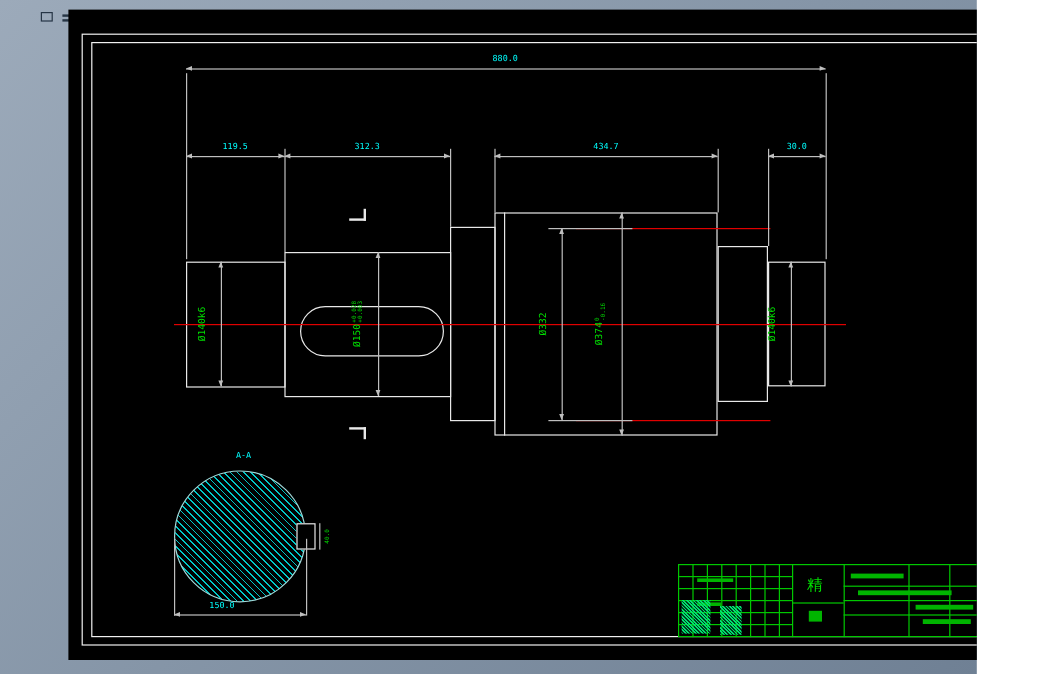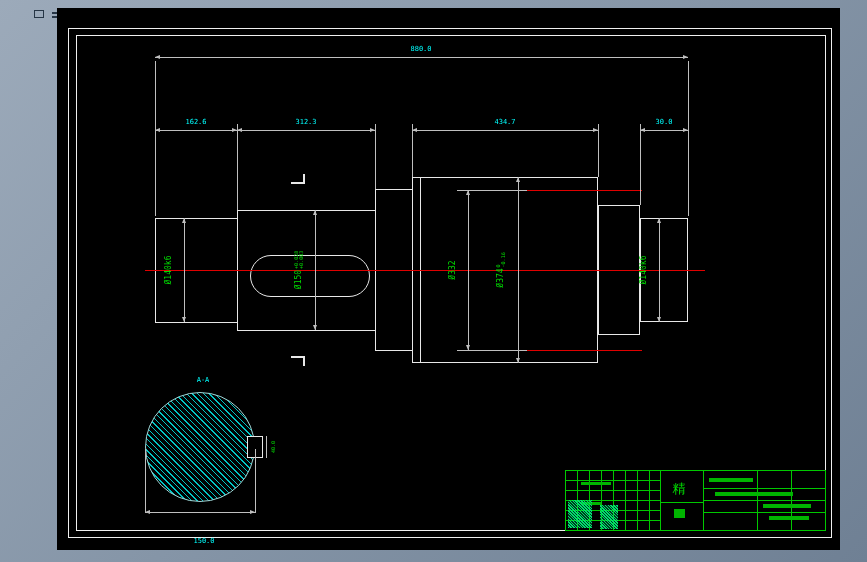--- a/index.html
+++ b/index.html
@@ -1,20 +1,20 @@
 <!DOCTYPE html>
 <html><head>
 <meta charset="utf-8">
 <style>
   html,body{margin:0;padding:0;}
-  .viewport{position:relative;width:867px;height:562px;overflow:hidden;
+  .viewport{position:relative;width:789px;height:562px;overflow:hidden;
     background:linear-gradient(135deg,#9aa9ba 0%,#8494a6 45%,#72embed 100%);
     background:linear-gradient(135deg,#9aa9ba 0%,#8494a6 45%,#70played 100%);
     background:linear-gradient(135deg,#9caaba 0%,#8595a7 50%,#6f8094 100%);
-    font-family:"DejaVu Sans Mono",monospace;}
+    font-family:"DejaVu Sans Mono",monospace;padding-left:25px;}
   .canvas{position:absolute;left:57px;top:8px;width:783px;height:542px;background:#000;}
   .frame{position:absolute;border:1px solid #f0f0f0;box-sizing:border-box;}
   .rect{position:absolute;border:1px solid #e8e8e8;box-sizing:border-box;background:transparent;}
   .ln{position:absolute;background:#e8e8e8;}
   .red{background:#e00000;}
   .dimln{position:absolute;background:#bfbfbf;}
   .grnln{position:absolute;background:#00c800;}
   .dimlab{position:absolute;color:#00ffff;font-size:7px;line-height:8px;white-space:nowrap;
     transform:translate(-50%,-50%);font-family:"DejaVu Sans Mono",monospace;}
   .green{color:#00dd00;}
@@ -84,21 +84,21 @@
     <div class="dimln" style="left:355px;top:122px;width:186px;height:1px;"></div>
     <div class="dimln" style="left:583px;top:122px;width:48px;height:1px;"></div>
     <div class="arrH left" style="left:98px;top:120px;"></div>
     <div class="arrH right" style="left:175px;top:120px;"></div>
     <div class="arrH left" style="left:180px;top:120px;"></div>
     <div class="arrH right" style="left:313px;top:120px;"></div>
     <div class="arrH left" style="left:355px;top:120px;"></div>
     <div class="arrH right" style="left:536px;top:120px;"></div>
     <div class="arrH left" style="left:583px;top:120px;"></div>
     <div class="arrH right" style="left:626px;top:120px;"></div>
-    <div class="dimlab" style="left:139px;top:114px;">162.6</div>
+    <div class="dimlab" style="left:139px;top:114px;">119.5</div>
     <div class="dimlab" style="left:249px;top:114px;">312.3</div>
     <div class="dimlab" style="left:448px;top:114px;">434.7</div>
     <div class="dimlab" style="left:607px;top:114px;">30.0</div>
 
     <div class="dimln" style="left:127px;top:210px;width:1px;height:104px;"></div>
     <div class="arrV up" style="left:125px;top:210px;"></div>
     <div class="arrV down" style="left:125px;top:309px;"></div>
     <div class="dimlab rot green" style="left:112px;top:262px;">Ø140k6</div>
 
     <div class="dimln" style="left:258px;top:202px;width:1px;height:120px;"></div>
@@ -126,21 +126,21 @@
     <div class="dimlab" style="left:146px;top:372px;">A-A</div>
     <div class="hatch" style="position:absolute;left:88px;top:384px;width:110px;height:110px;border-radius:50%;border:1px solid #9fd8d8;box-sizing:border-box;"></div>
     <div class="rect" style="left:190px;top:428px;width:16px;height:22px;background:#000;"></div>
     <div class="dimln" style="left:209px;top:428px;width:1px;height:22px;"></div>
     <div class="dimlab rot green" style="left:216px;top:439px;font-size:5px;">40.0</div>
     <div class="dimln" style="left:88px;top:441px;width:1px;height:64px;"></div>
     <div class="dimln" style="left:198px;top:441px;width:1px;height:64px;"></div>
     <div class="dimln" style="left:88px;top:504px;width:110px;height:1px;"></div>
     <div class="arrH left" style="left:88px;top:502px;"></div>
     <div class="arrH right" style="left:193px;top:502px;"></div>
-    <div class="dimlab" style="left:147px;top:497px;margin-top:36px;">150.0</div>
+    <div class="dimlab" style="left:128px;top:497px;">150.0</div>
 
     <div style="position:absolute;left:508px;top:462px;width:261px;height:61px;border:1px solid #00c800;box-sizing:border-box;">
     </div>
 
     <div class="grnln" style="left:520px;top:462px;width:1px;height:61px;"></div>
     <div class="grnln" style="left:532px;top:462px;width:1px;height:61px;"></div>
     <div class="grnln" style="left:544px;top:462px;width:1px;height:61px;"></div>
     <div class="grnln" style="left:556px;top:462px;width:1px;height:61px;"></div>
     <div class="grnln" style="left:568px;top:462px;width:1px;height:61px;"></div>
     <div class="grnln" style="left:580px;top:462px;width:1px;height:61px;"></div>

